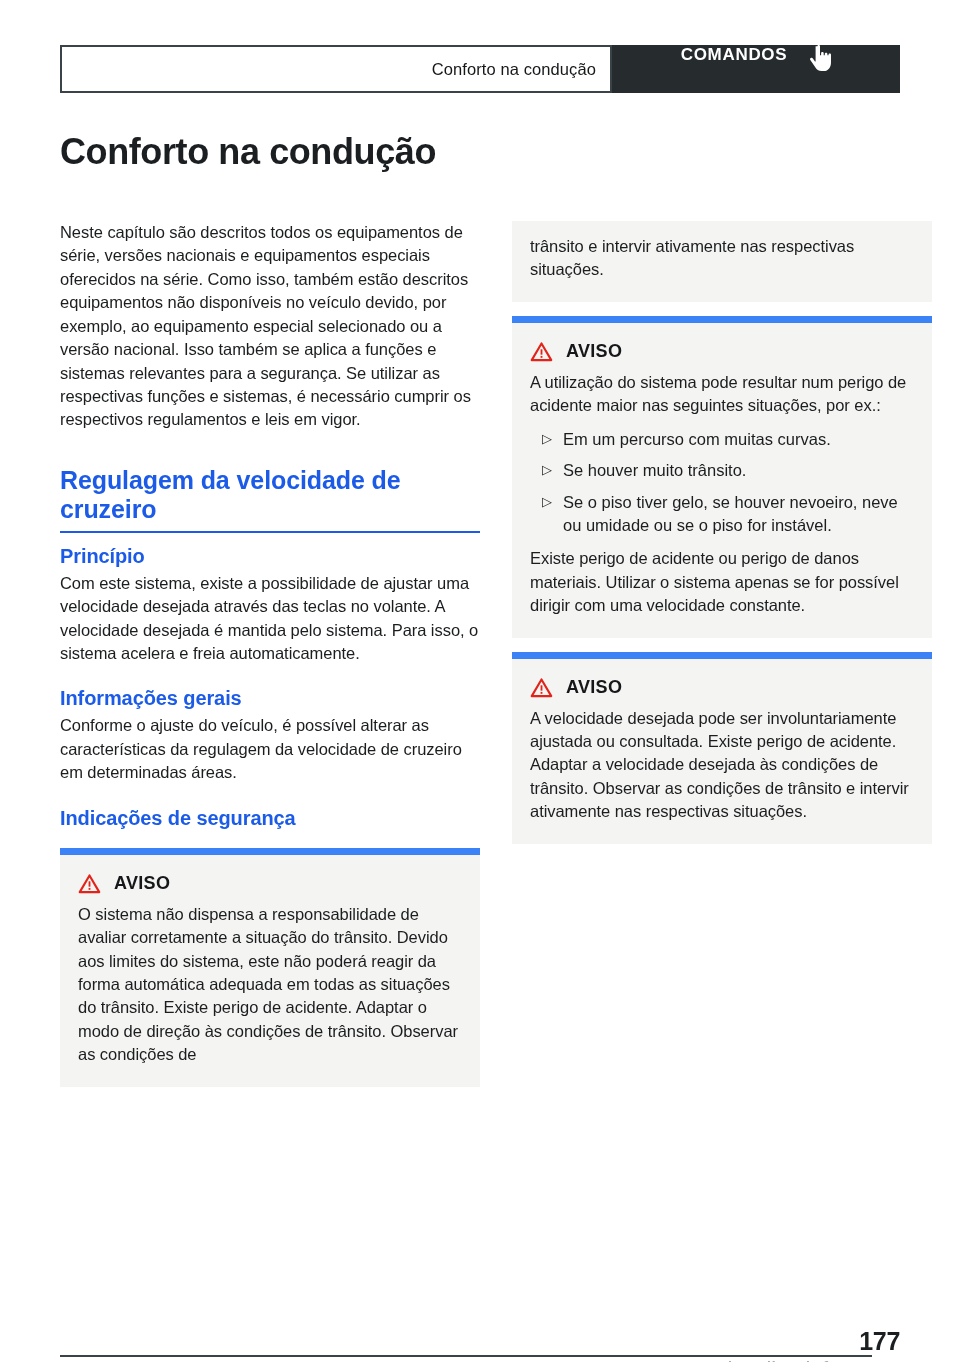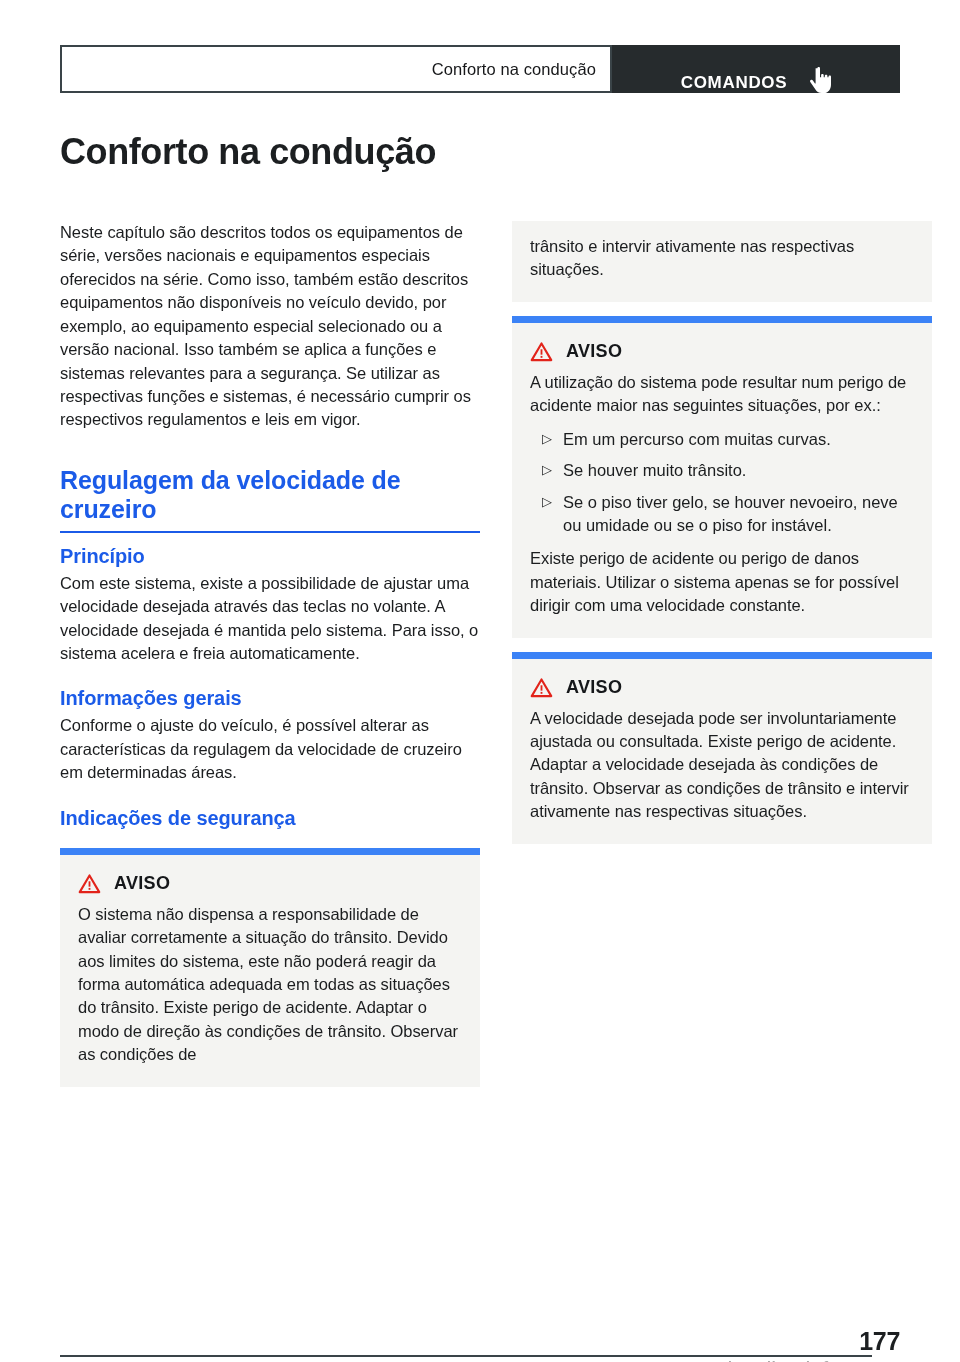--- a/index.html
+++ b/index.html
@@ -40,21 +40,21 @@
   }
   .header-tab-left .crumb {
     font-size: 16.5px;
     color: #17181a;
     letter-spacing: 0.1px;
   }
   .header-tab-right {
     flex: 0 0 288px;
     background: #262b2d;
     display: flex;
-    align-items: flex-end;
+    align-items: flex-start;
     justify-content: center;
     gap: 22px;
   }
   .header-tab-right .chaptitle {
     font-size: 17px;
     font-weight: bold;
     color: #ffffff;
     letter-spacing: 0.7px;
   }
   .hand-icon { display: block; width: 22px; height: 26px; }

